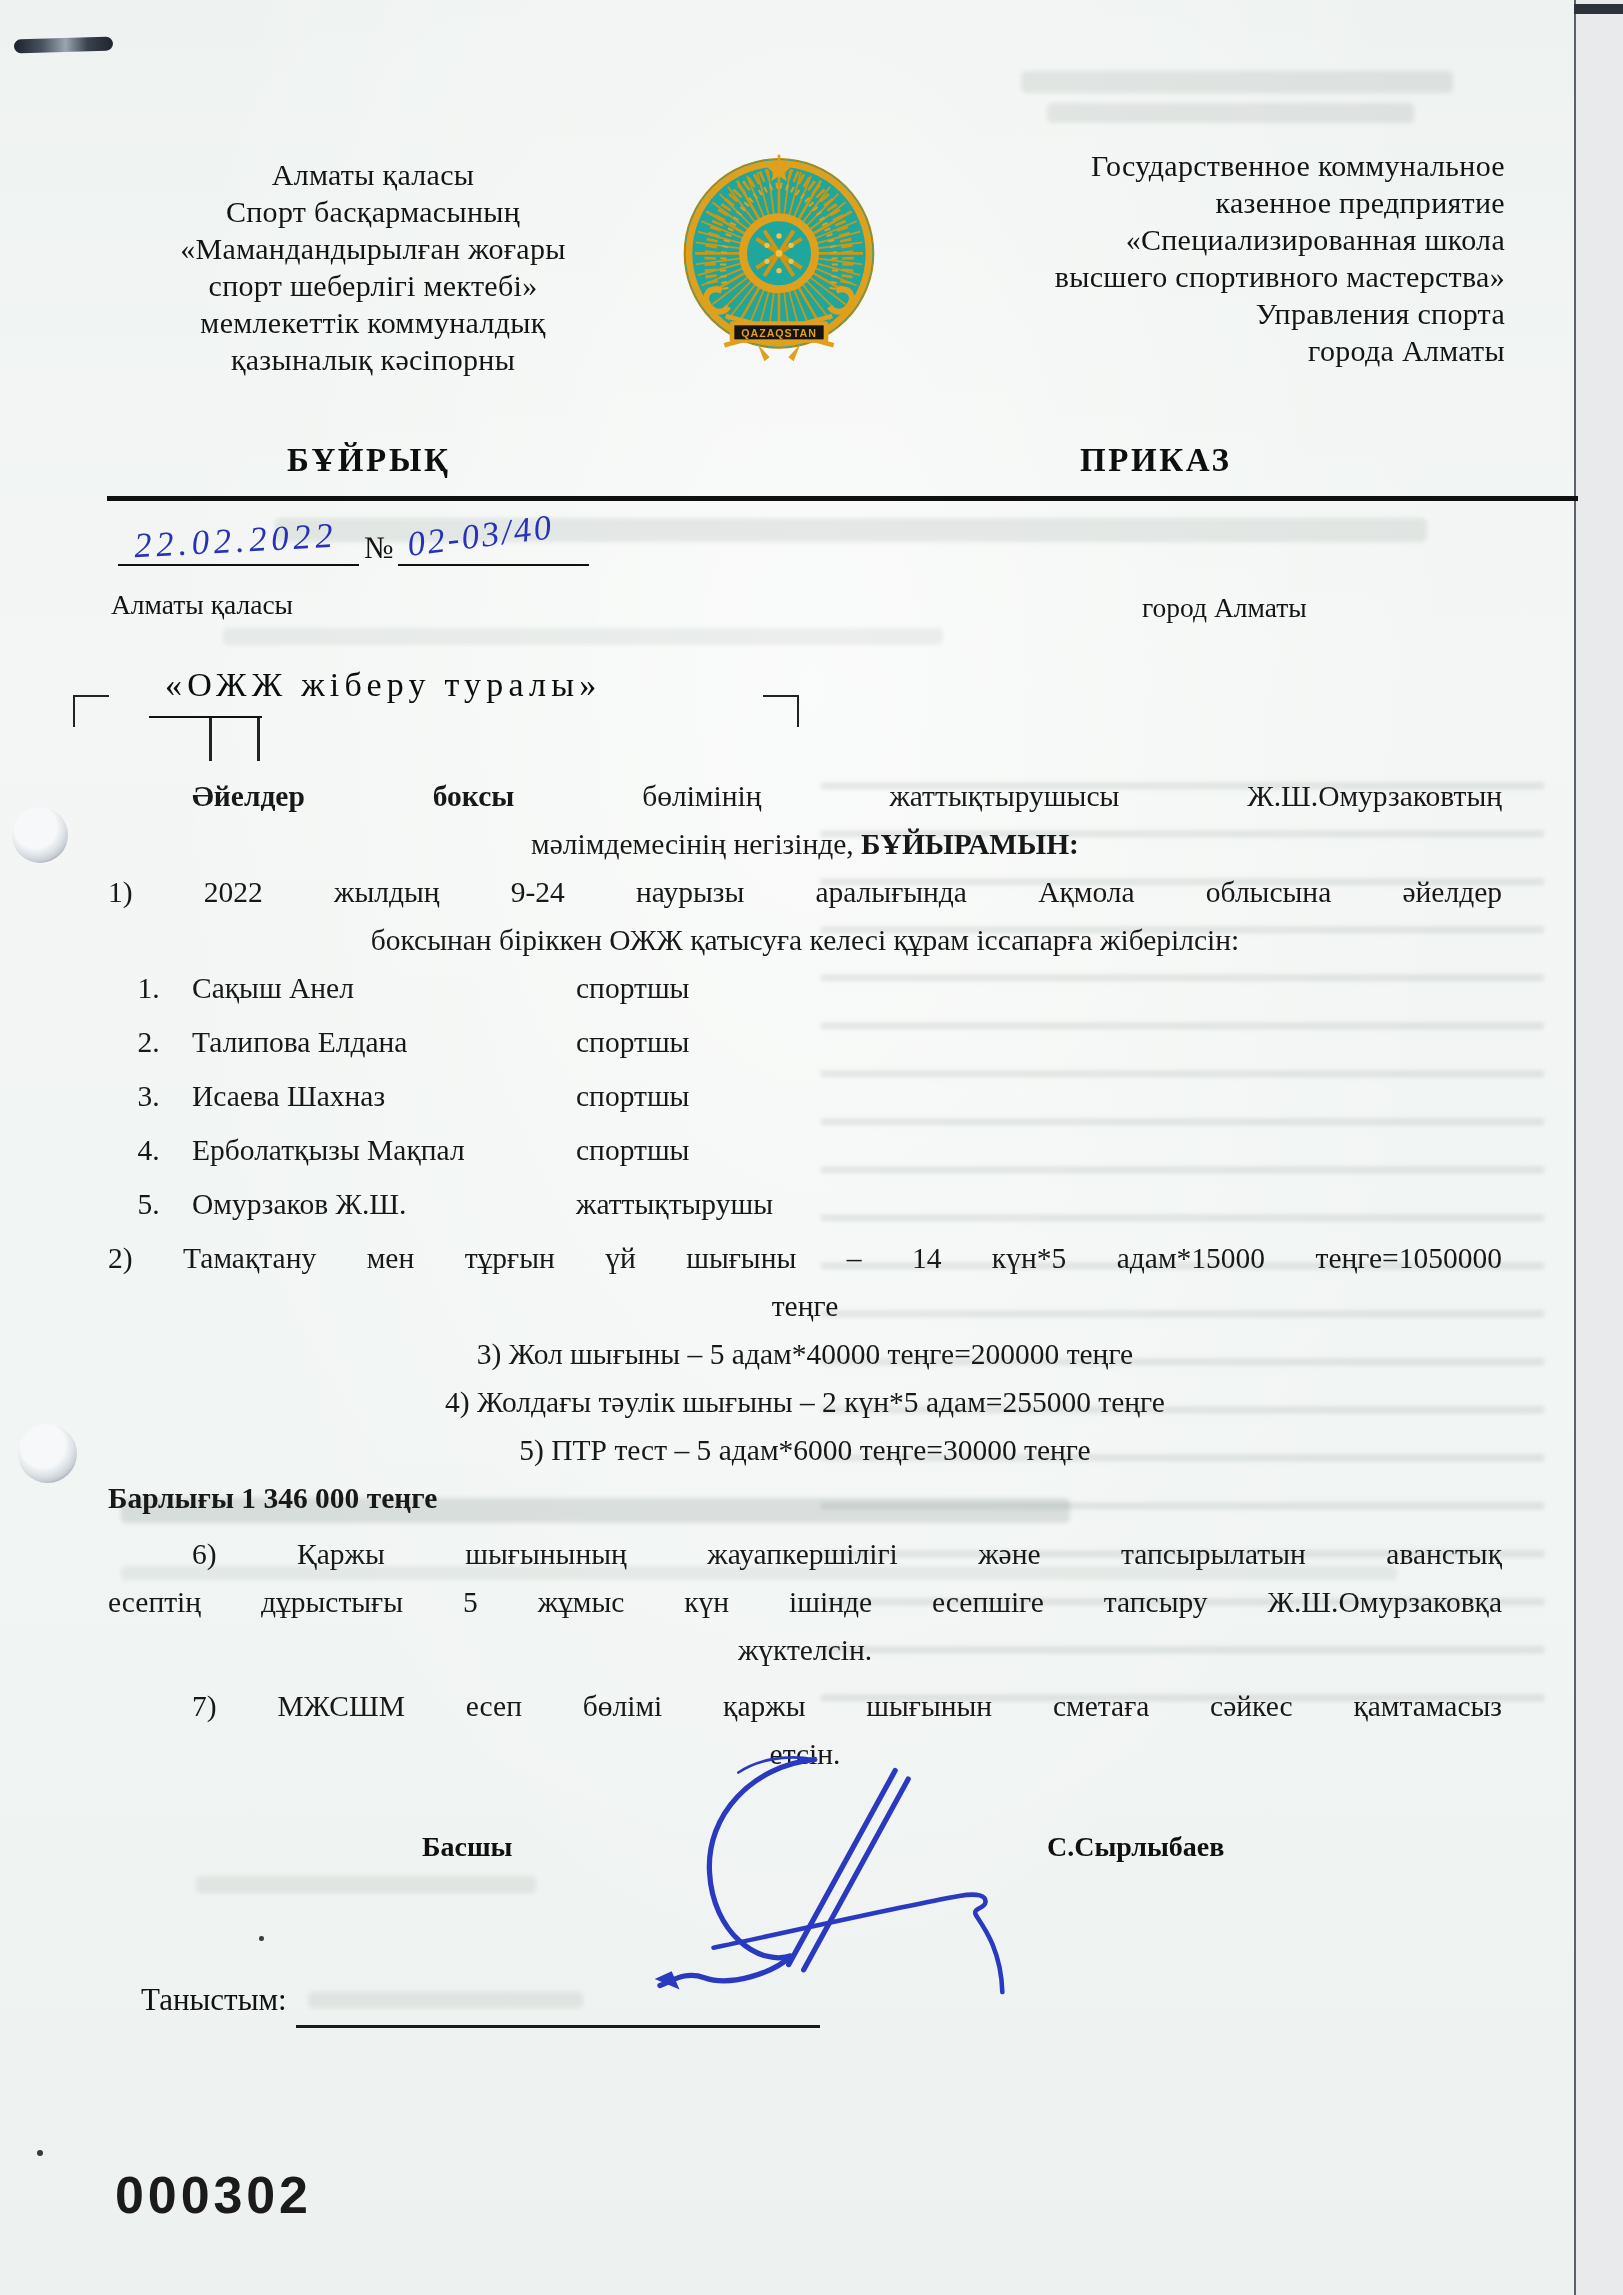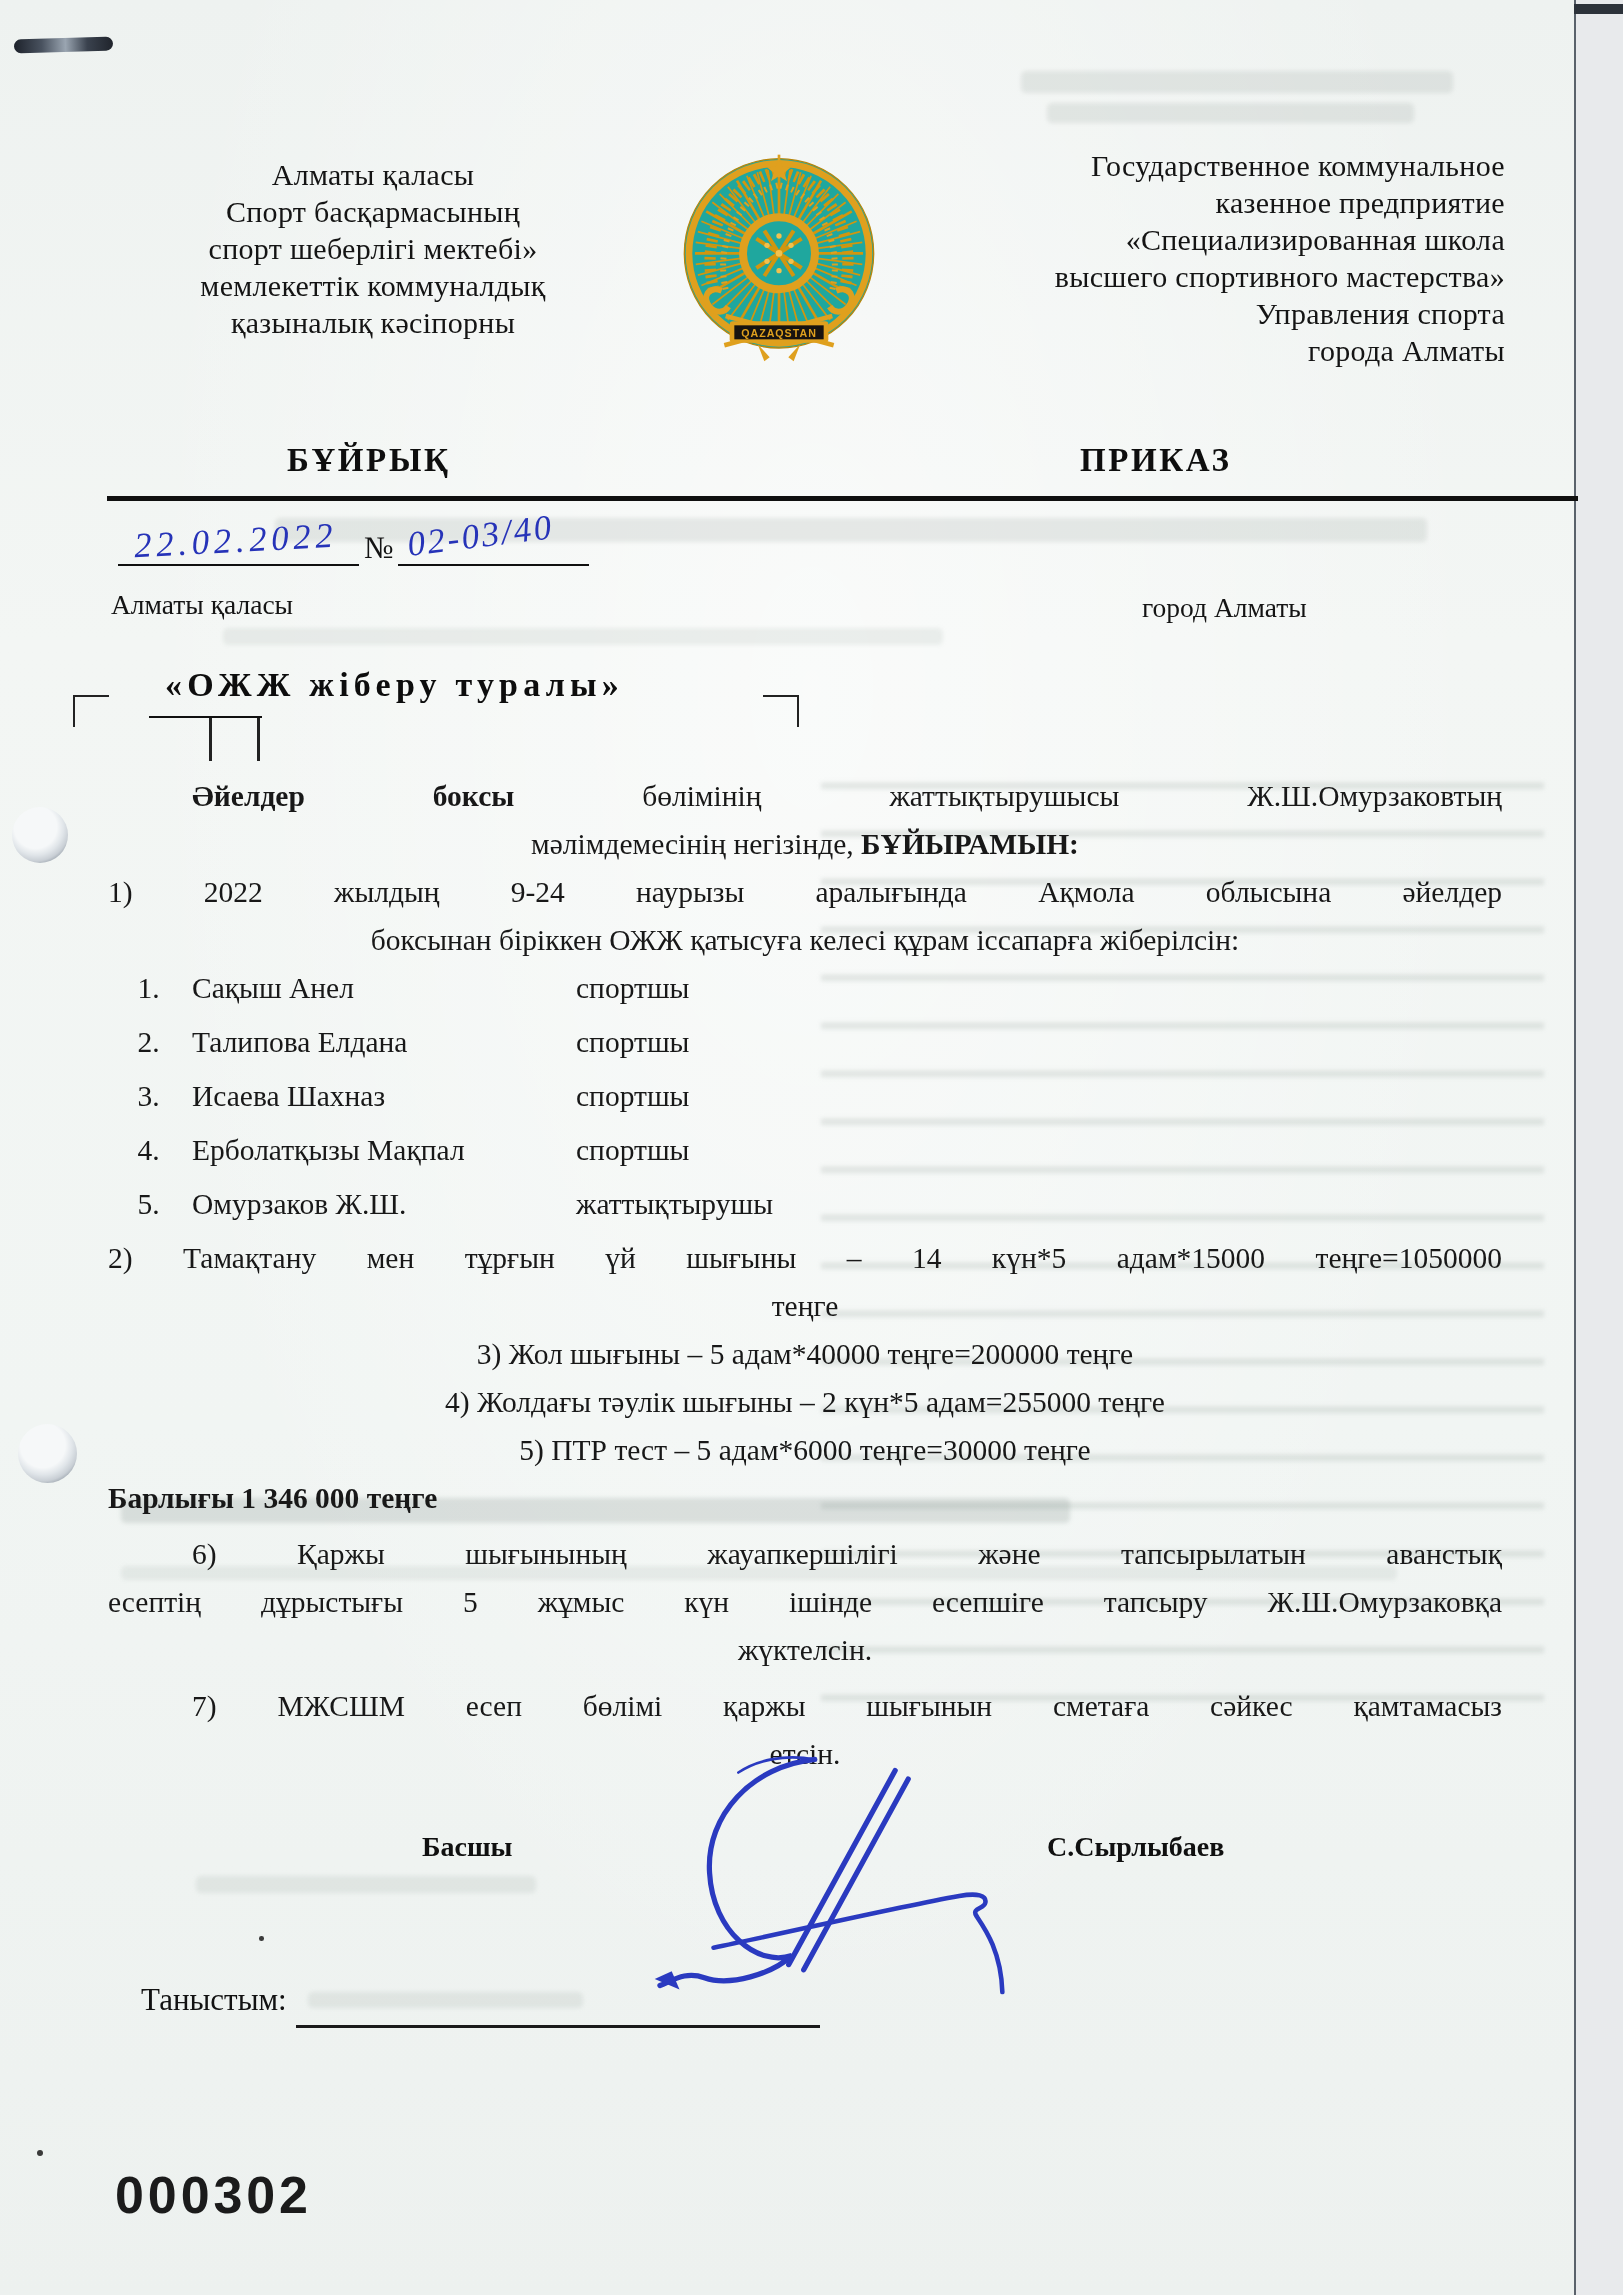--- a/index.html
+++ b/index.html
@@ -30,21 +30,21 @@
   .org{position:absolute;text-align:center;color:#141414;
         font:30px/37px "Liberation Serif", serif;letter-spacing:0.3px;}
   .order-word{position:absolute;font-weight:700;font-size:33px;letter-spacing:2.6px;color:#0e0e0e;}
   .rule{position:absolute;background:#101010;}
   .hw{position:absolute;font-style:italic;color:#2633b8;font-family:"Liberation Serif",serif;}
   .place{position:absolute;font-size:27.5px;color:#141414;}
   .corner{position:absolute;width:34px;height:30px;}
   .corner.cl{border-left:2.6px solid #222;border-top:2.6px solid #222;}
   .corner.cr{border-right:2.6px solid #222;border-top:2.6px solid #222;}
   .tick{position:absolute;width:2.6px;background:#222;}
-  .subject{position:absolute;font-weight:700;font-size:34px;letter-spacing:5.2px;color:#0d0d0d;text-align:center;}
+  .subject{position:absolute;font-weight:400;font-size:34px;letter-spacing:5.2px;color:#0d0d0d;text-align:center;}
   
   .flow{position:absolute;left:108px;top:772px;width:1394px;color:#181818;
         font:29.5px/48px "Liberation Serif", serif;}
   .flow .jline{text-align:justify;text-align-last:justify;height:48px;overflow:hidden;}
   .flow .jlast{text-align:center;height:48px;overflow:hidden;}
   .ind{padding-left:84px;}
   .ind2{text-indent:84px;margin-top:8px;}
   .b{font-weight:700;}
   .roster-row{position:relative;height:54px;line-height:48px;}
   .roster-num{position:absolute;left:29.5px;}
@@ -78,20 +78,21 @@
   <div class="bleed bleed-smudge" style="left:275px;top:518px;width:1152px;height:23.6px;"></div>
   <div class="bleed bleed-smudge" style="left:223px;top:628px;width:720px;height:17px;background:rgba(112,128,120,.10);"></div>
   <div class="bleed bleed-smudge" style="left:121px;top:1498px;width:949px;height:25px;background:rgba(100,118,110,.18);"></div>
   <div class="bleed bleed-smudge" style="left:121px;top:1566px;width:1276px;height:14.4px;background:rgba(112,128,120,.10);"></div>
   <div class="bleed bleed-smudge" style="left:196px;top:1876px;width:340px;height:17px;background:rgba(112,128,120,.12);"></div>
   <div class="bleed bleed-smudge" style="left:308px;top:1992px;width:275px;height:15.7px;background:rgba(112,128,120,.12);"></div>
 
   <div class="org" style="left:98px;top:156px;width:550px;">
     <div>Алматы қаласы</div>
     <div>Спорт басқармасының</div>
+    <div>«Мамандандырылған жоғары</div>
     <div>спорт шеберлігі мектебі»</div>
     <div>мемлекеттік коммуналдық</div>
     <div>қазыналық кәсіпорны</div>
   </div>
 
   <div class="org" style="left:936px;top:147px;width:569px;text-align:right;">
     <div>Государственное коммунальное</div>
     <div>казенное предприятие</div>
     <div>«Специализированная школа</div>
     <div>высшего спортивного мастерства»</div>

